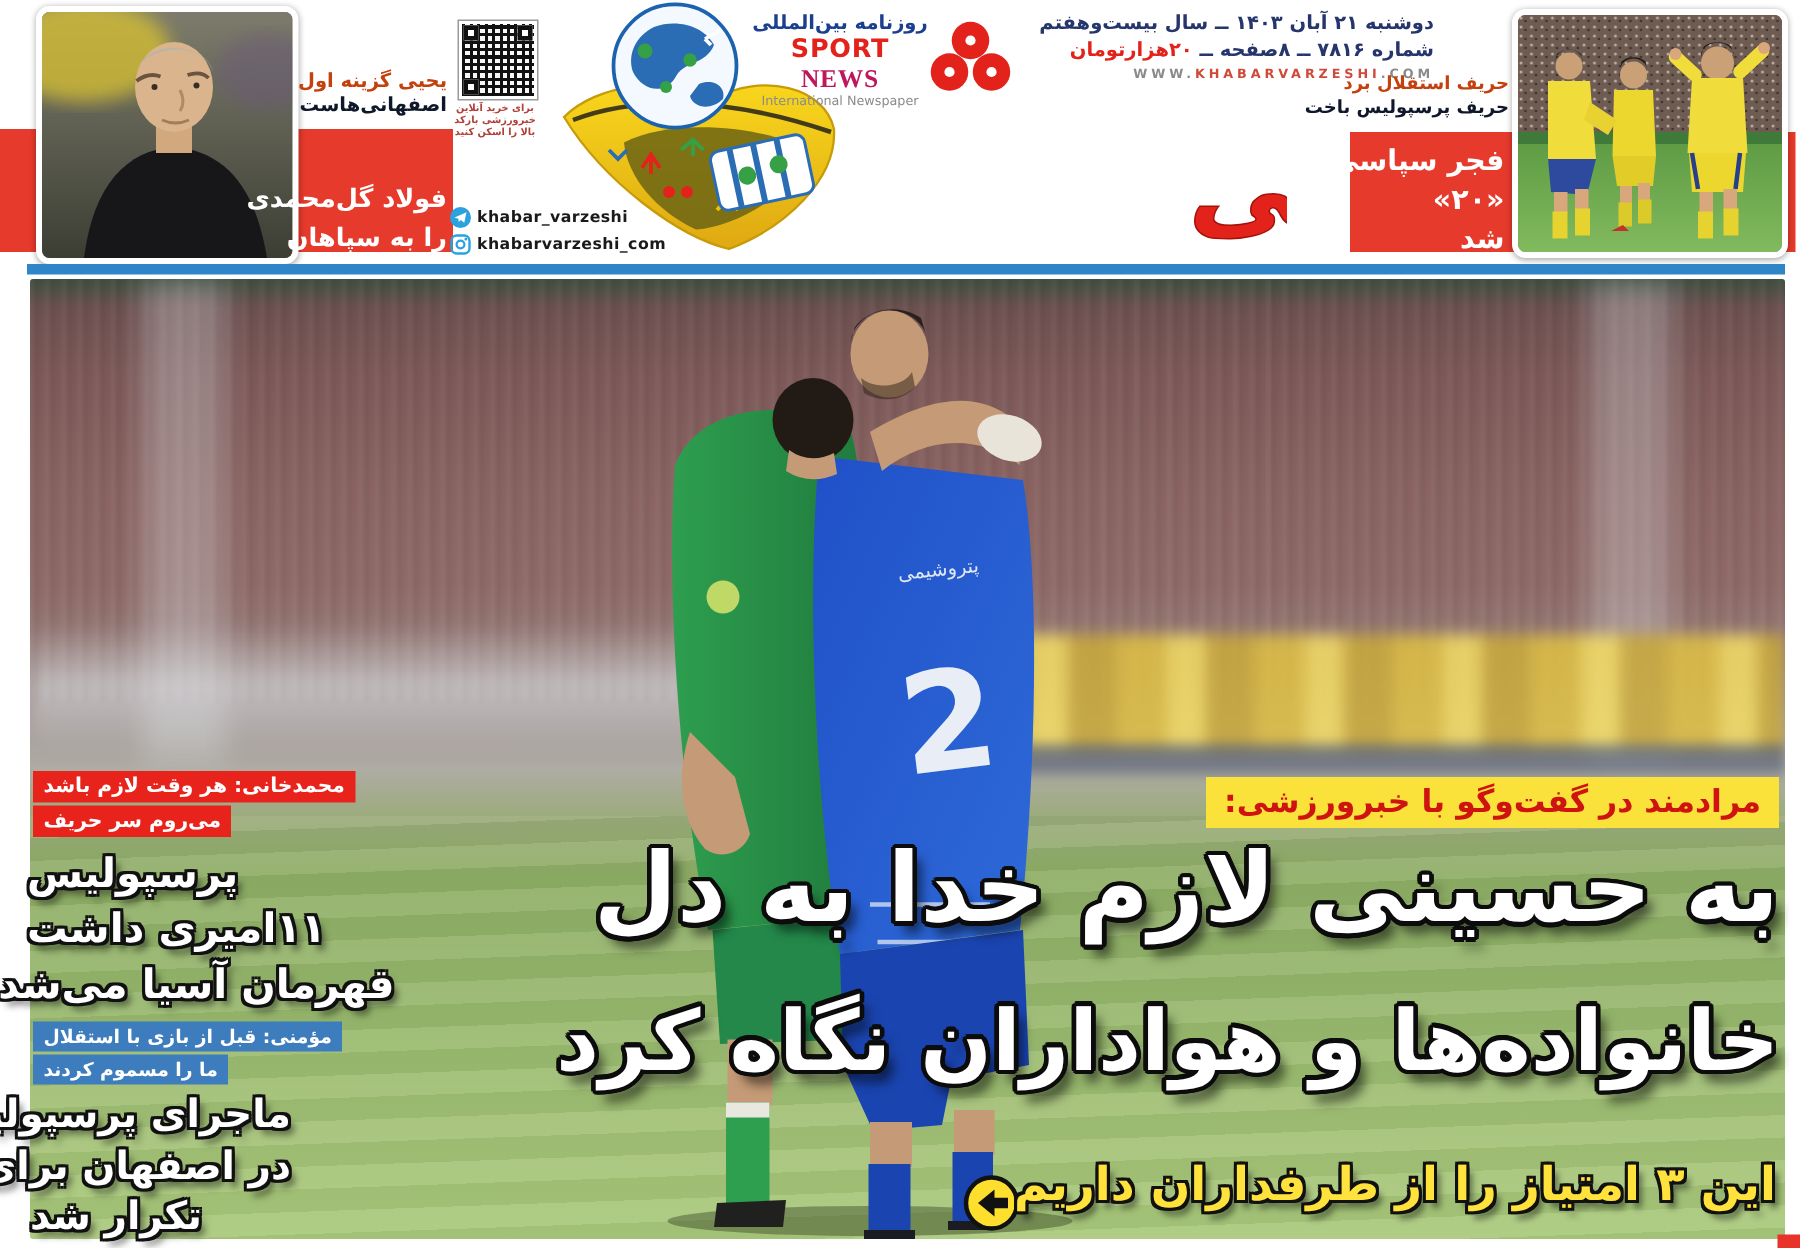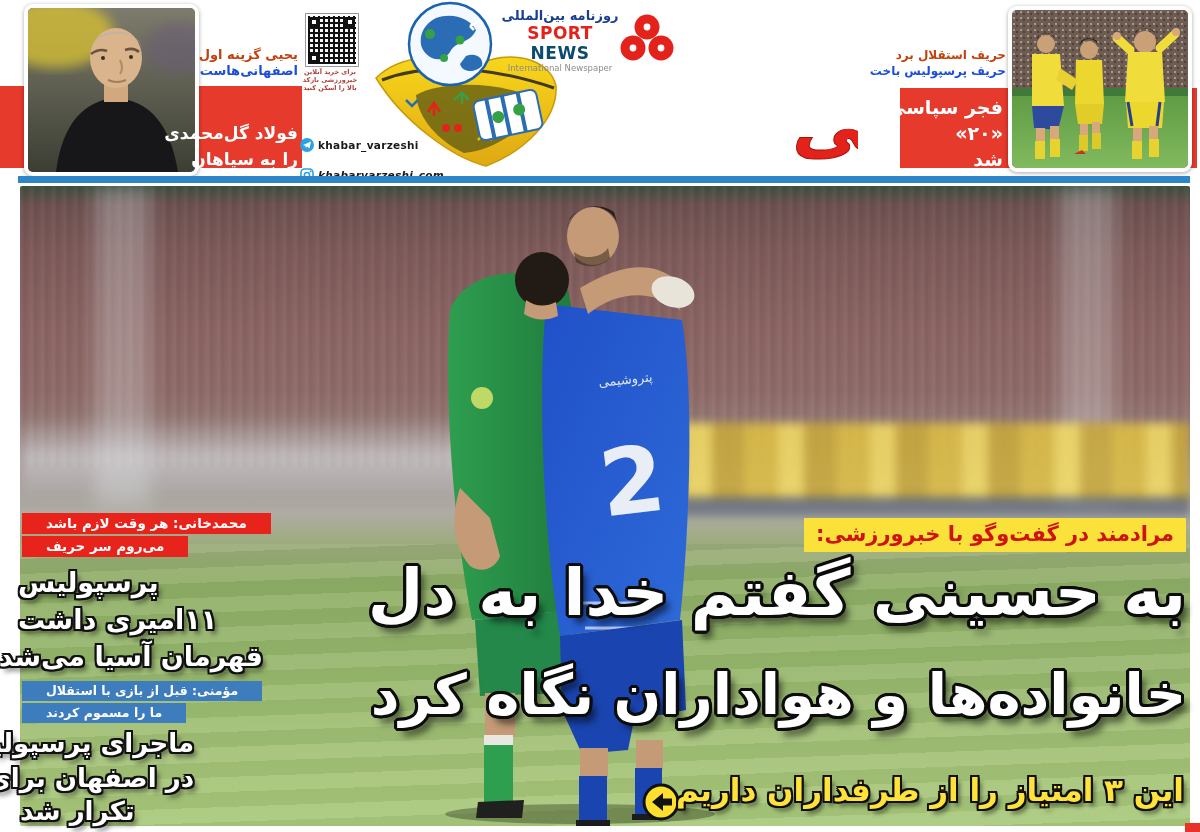--- a/index.html
+++ b/index.html
@@ -7,29 +7,29 @@
   #page{position:relative;width:1200px;height:832px;background:#fff;}
   .abs{position:absolute;}
   .rtl{direction:rtl;}
 
   
   .red-band{background:#e63a2c;}
   .framed-photo{border:4px solid #fff;border-radius:9px;box-shadow:0 1px 4px rgba(0,0,0,.35);overflow:hidden;background:#777;}
 
   .kicker-small{font-size:13px;font-weight:bold;line-height:16px;text-align:right;white-space:nowrap;}
   .kicker-small .k1{color:#c2410c;display:block;}
-  .kicker-small .k2{color:#1d4ed8;display:block;}
+  .kicker-small .k2{color:#0f172a;display:block;}
   .band-title{color:#fff;font-weight:bold;font-size:17px;line-height:26px;text-align:right;white-space:nowrap;}
 
   
   .sportnews{width:120px;text-align:center;}
   .sportnews .fa{color:#1b3f8f;font-weight:bold;font-size:13px;}
   .sportnews .en{font-weight:bold;font-size:17px;letter-spacing:.5px;}
   .sportnews .en .sp{color:#e3231b;}
-  .sportnews .en .nw{color:#0c4a6e;}
+  .sportnews .en .nw{color:#be185d;font-family:Liberation Serif, serif;}
   .sportnews .sub{color:#8b8b8b;font-size:8.5px;}
 
   .issue{color:#26356b;font-weight:bold;font-size:13px;line-height:17.5px;text-align:right;}
   .issue .price{color:#e3231b;}
   .website{font-size:8.5px;font-weight:bold;letter-spacing:2.6px;color:#8a8a8a;direction:ltr;}
   .website .mid{color:#d04a3a;}
 
   
   .qr{width:48px;height:48px;background:
       repeating-linear-gradient(90deg,#111 0 2px,transparent 2px 5px),
@@ -56,21 +56,21 @@
     background:linear-gradient(180deg,rgba(225,228,235,0),rgba(225,228,235,.55) 50%,rgba(225,228,235,0));filter:blur(6px);}
   .ad-band-yellow{left:54%;right:0;top:37%;height:12%;
     background:repeating-linear-gradient(90deg,#ddbe45 0 34px,#f2da64 34px 60px,#c9a93c 60px 92px);
     opacity:.88;filter:blur(5px);}
   .ad-shadow{left:54%;right:0;top:48.5%;height:3%;background:rgba(30,50,90,.4);filter:blur(4px);}
   .pitch-stripes{left:0;right:0;top:56%;bottom:0;
     background:repeating-linear-gradient(178deg,rgba(255,255,255,.07) 0 15px,rgba(20,60,20,.05) 15px 30px);}
   .light-col{top:0;height:50%;width:55px;background:rgba(235,240,245,.28);filter:blur(9px);}
 
   
-  .tagbox{display:inline-block;color:#fff;font-weight:bold;padding:2px 24px 3px;white-space:nowrap;direction:rtl;}
+  .tagbox{display:inline-block;color:#fff;font-weight:bold;padding:2px 7px 3px;white-space:nowrap;direction:rtl;}
   .tag-red{background:#e8231b;font-size:13.5px;}
   .tag-blue{background:#3d7cbd;font-size:12.5px;}
   .tag-yellow{background:#fbe23b;color:#cf1310;font-size:21px;padding:4px 12px 6px;font-weight:bold;}
 
   .ol3{color:#fff;font-weight:bold;
     text-shadow:3px 0 #0c0c0c,-3px 0 #0c0c0c,0 3px #0c0c0c,0 -3px #0c0c0c,
       2px 2px #0c0c0c,-2px 2px #0c0c0c,2px -2px #0c0c0c,-2px -2px #0c0c0c,
       3px 1px #0c0c0c,-3px 1px #0c0c0c,3px -1px #0c0c0c,-3px -1px #0c0c0c,
       1px 3px #0c0c0c,-1px 3px #0c0c0c,1px -3px #0c0c0c,-1px -3px #0c0c0c,
       6px 8px 7px rgba(0,0,0,.55);}
@@ -148,21 +148,21 @@
     <div>بالا را اسکن کنید</div>
   </div>
 
   <div class="abs social-row" style="left:300px;top:138px;">
     <svg width="14" height="14" viewBox="0 0 14 14">
       <circle cx="7" cy="7" r="7" fill="#2aa2df"></circle>
       <path d="M3,7 L11,3.5 L9.5,10.5 L7.2,8.6 L5.8,10 L5.6,7.9 Z" fill="#fff"></path>
     </svg>
     <span class="handle">khabar_varzeshi</span>
   </div>
-  <div class="abs social-row" style="left:300px;top:168px;font-style:italic;">
+  <div class="abs social-row" style="left:300px;top:156px;">
     <svg width="14" height="14" viewBox="0 0 14 14">
       <rect x="1" y="1" width="12" height="12" rx="3.5" fill="none" stroke="#2aa2df" stroke-width="1.6"></rect>
       <circle cx="7" cy="7" r="2.6" fill="none" stroke="#2aa2df" stroke-width="1.5"></circle>
       <circle cx="10.6" cy="3.4" r="1" fill="#2aa2df"></circle>
     </svg>
     <span class="handle">khabarvarzeshi_com</span>
   </div>
 
   <svg class="abs" style="left:358px;top:0;" width="500" height="176" viewBox="0 0 500 176">
     <defs>
@@ -217,20 +217,30 @@
 
   <div class="abs sportnews" style="left:500px;top:8px;">
     <div class="fa rtl">روزنامه بین‌المللی</div>
     <div class="en">
       <span class="sp">SPORT</span>
       <span class="nw">NEWS</span>
     </div>
     <div class="sub">International Newspaper</div>
   </div>
 
+  <div class="abs issue rtl" style="right:244px;top:7px;">
+    <div>دوشنبه ۲۱ آبان ۱۴۰۳ ــ سال بیست‌وهفتم</div>
+    <div>
+      <span>شماره ۷۸۱۶ ــ ۸صفحه ــ</span>
+      <span class="price">۲۰هزارتومان</span>
+    </div>
+    <div class="website">
+      <span>WWW.</span><span class="mid">KHABARVARZESHI</span><span>.COM</span>
+    </div>
+  </div>
 
   <div class="abs red-band" style="left:900px;top:88px;width:297px;height:80px;"></div>
 
   <div class="abs kicker-small rtl" style="left:898px;top:47px;width:108px;font-size:12px;">
     <span class="k1">حریف استقلال برد</span>
     <span class="k2">حریف پرسپولیس باخت</span>
   </div>
 
   <div class="abs band-title rtl" style="left:900px;top:94px;width:103px;font-size:19px;">
     <div>فجر سپاسی</div>
@@ -375,21 +385,21 @@
   <div class="abs side-title ol2" style="left:18px;top:726px;width:176px;font-size:26px;line-height:35px;">
     <div>ماجرای پرسپولیس</div>
     <div>در اصفهان برای ما</div>
   </div>
   <div class="abs side-title ol2" style="left:20px;top:793px;text-align:left;font-size:26px;">تکرار شد</div>
 
   <div class="abs" style="right:14px;top:518px;">
     <span class="tagbox tag-yellow">مرادمند در گفت‌وگو با خبرورزشی:</span>
   </div>
 
-  <div class="abs headline ol3" style="right:14px;top:556px;font-size:64px;">به حسینی گفتم خدا به دل</div>
+  <div class="abs headline ol3" style="right:14px;top:556px;font-size:64px;">به حسینی لازم خدا به دل</div>
   <div class="abs headline ol3" style="right:14px;top:662px;font-size:56px;">خانواده‌ها و هواداران نگاه کرد</div>
 
   <div class="abs" style="left:642px;top:783px;">
     <svg width="38" height="38" viewBox="0 0 38 38">
       <circle cx="19" cy="19" r="17" fill="#ffdf2e" stroke="#111" stroke-width="3"></circle>
       <path d="M21,10 L10,19 L21,28 Z" fill="#111"></path>
       <rect x="19" y="15.5" width="11" height="7" fill="#111"></rect>
     </svg>
   </div>
   <div class="abs headline ol2y" style="right:16px;top:772px;font-size:31px;">این ۳ امتیاز را از طرفداران داریم</div>

